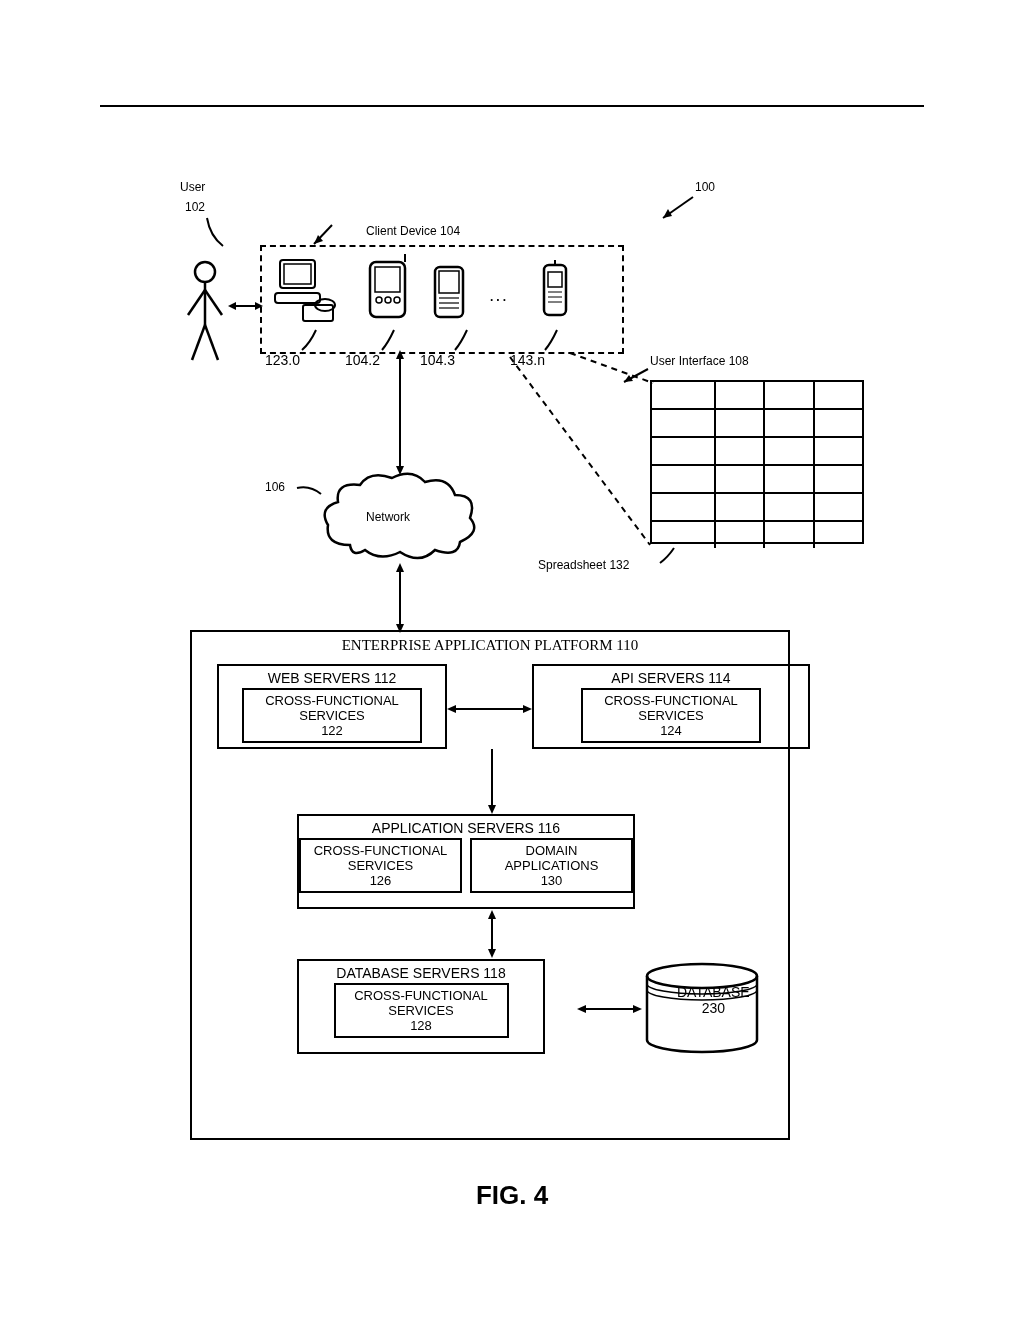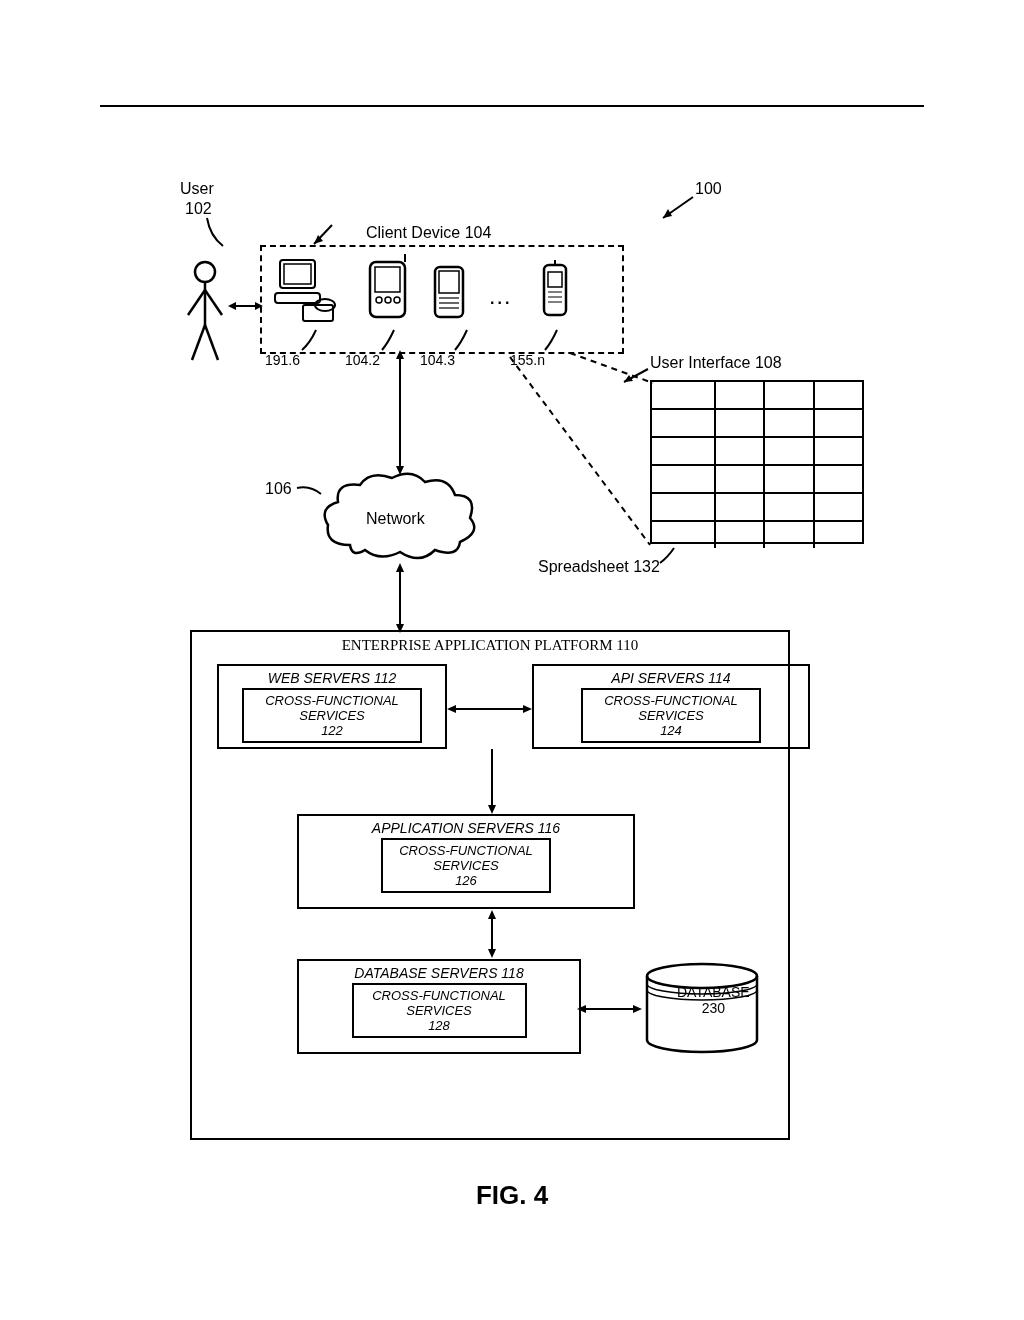--- a/index.html
+++ b/index.html
@@ -37,21 +37,21 @@
   }
   .diagram {
     position: absolute;
     top: 160px;
     left: 110px;
     width: 780px;
     height: 1000px;
   }
   .label {
     position: absolute;
-    font-size: 16px;
+    font-size: 12px;
     white-space: nowrap;
   }
   .small-label {
     font-size: 14px;
   }
   .fig-label {
     position: absolute;
     top: 1180px;
     left: 0;
     width: 1024px;
@@ -112,21 +112,20 @@
     border: 2.5px solid #000;
     box-sizing: border-box;
   }
   .server-box {
     position: absolute;
     border: 2px solid #000;
     text-align: center;
     box-sizing: border-box;
     padding-top: 4px;
     font-size: 14px;
-    font-style: italic;
   }
   .inner-box {
     border: 2px solid #000;
     margin: 2px auto;
     font-size: 13px;
     padding: 3px 6px;
     text-align: center;
     box-sizing: border-box;
   }
   .db-cylinder {
@@ -179,21 +178,21 @@
 
   <div class="client-box"></div>
 
   <svg style="position:absolute; left:160px; top:95px;" width="70" height="70">
     <rect x="10" y="5" width="35" height="28" rx="3" fill="none" stroke="#000" stroke-width="2"></rect>
     <rect x="14" y="9" width="27" height="20" fill="none" stroke="#000" stroke-width="1.5"></rect>
     <rect x="5" y="38" width="45" height="10" rx="3" fill="none" stroke="#000" stroke-width="2"></rect>
     <ellipse cx="55" cy="50" rx="10" ry="6" fill="none" stroke="#000" stroke-width="2"></ellipse>
     <rect x="33" y="50" width="30" height="16" rx="2" fill="none" stroke="#000" stroke-width="2"></rect>
   </svg>
-  <div class="label small-label" style="left:155px; top:192px;">191.6</div>
+  <div class="label small-label" style="left:155px; top:192px;">123.0</div>
   <svg style="position:absolute; left:190px; top:168px;" width="20" height="25">
         <path d="M2 22 Q 10 15 16 2" fill="none" stroke="#000" stroke-width="2"></path>
       </svg>
 
   <svg style="position:absolute; left:255px; top:92px;" width="45" height="68">
     <rect x="5" y="10" width="35" height="55" rx="6" fill="none" stroke="#000" stroke-width="2.5"></rect>
     <rect x="10" y="15" width="25" height="25" fill="none" stroke="#000" stroke-width="1.5"></rect>
     <circle cx="14" cy="48" r="3" fill="none" stroke="#000" stroke-width="1.5"></circle>
     <circle cx="23" cy="48" r="3" fill="none" stroke="#000" stroke-width="1.5"></circle>
     <circle cx="32" cy="48" r="3" fill="none" stroke="#000" stroke-width="1.5"></circle>
@@ -219,21 +218,21 @@
   <div class="label" style="left:380px; top:130px; letter-spacing:3px; font-weight:bold;">...</div>
 
   <svg style="position:absolute; left:428px; top:100px;" width="35" height="60">
     <rect x="6" y="5" width="22" height="50" rx="5" fill="none" stroke="#000" stroke-width="2.5"></rect>
     <rect x="10" y="12" width="14" height="15" fill="none" stroke="#000" stroke-width="1.5"></rect>
     <line x1="10" y1="32" x2="24" y2="32" stroke="#000" stroke-width="1"></line>
     <line x1="10" y1="37" x2="24" y2="37" stroke="#000" stroke-width="1"></line>
     <line x1="10" y1="42" x2="24" y2="42" stroke="#000" stroke-width="1"></line>
     <line x1="17" y1="5" x2="17" y2="-2" stroke="#000" stroke-width="2"></line>
   </svg>
-  <div class="label small-label" style="left:400px; top:192px;">155.n</div>
+  <div class="label small-label" style="left:400px; top:192px;">143.n</div>
   <svg style="position:absolute; left:433px; top:168px;" width="18" height="25">
         <path d="M2 22 Q 8 15 14 2" fill="none" stroke="#000" stroke-width="2"></path>
       </svg>
 
   <svg style="position:absolute; left:458px; top:190px;" width="90" height="40">
     <line x1="2" y1="3" x2="85" y2="33" stroke="#000" stroke-width="2" stroke-dasharray="6 5"></line>
   </svg>
   <svg style="position:absolute; left:395px; top:195px;" width="150" height="200">
     <line x1="5" y1="2" x2="145" y2="190" stroke="#000" stroke-width="2" stroke-dasharray="6 5"></line>
   </svg>
@@ -352,30 +351,34 @@
       <polygon points="7,65 3,56 11,56" fill="#000"></polygon>
     </svg>
 
     <div class="server-box" style="left:105px; top:182px; width:338px; height:95px;">
       <div>APPLICATION SERVERS 116</div>
       <div style="display:flex; justify-content:center; gap:8px;">
         <div class="inner-box" style="width:170px;">
           <div>CROSS-FUNCTIONAL SERVICES</div>
           <div>126</div>
         </div>
+        <div class="inner-box" style="width:170px;">
+          <div>DOMAIN APPLICATIONS</div>
+          <div>130</div>
+        </div>
       </div>
     </div>
 
     <svg style="position:absolute; left:293px; top:278px;" width="14" height="48">
       <line x1="7" y1="5" x2="7" y2="43" stroke="#000" stroke-width="2"></line>
       <polygon points="7,0 3,9 11,9" fill="#000"></polygon>
       <polygon points="7,48 3,39 11,39" fill="#000"></polygon>
     </svg>
 
-    <div class="server-box" style="left:105px; top:327px; width:284px; height:95px;">
+    <div class="server-box" style="left:105px; top:327px; width:248px; height:95px;">
       <div>DATABASE SERVERS 118</div>
       <div class="inner-box" style="width:175px;">
         <div>CROSS-FUNCTIONAL SERVICES</div>
         <div>128</div>
       </div>
     </div>
 
     <svg style="position:absolute; left:385px; top:370px;" width="65" height="14">
       <line x1="6" y1="7" x2="59" y2="7" stroke="#000" stroke-width="2"></line>
       <polygon points="0,7 9,3 9,11" fill="#000"></polygon>

